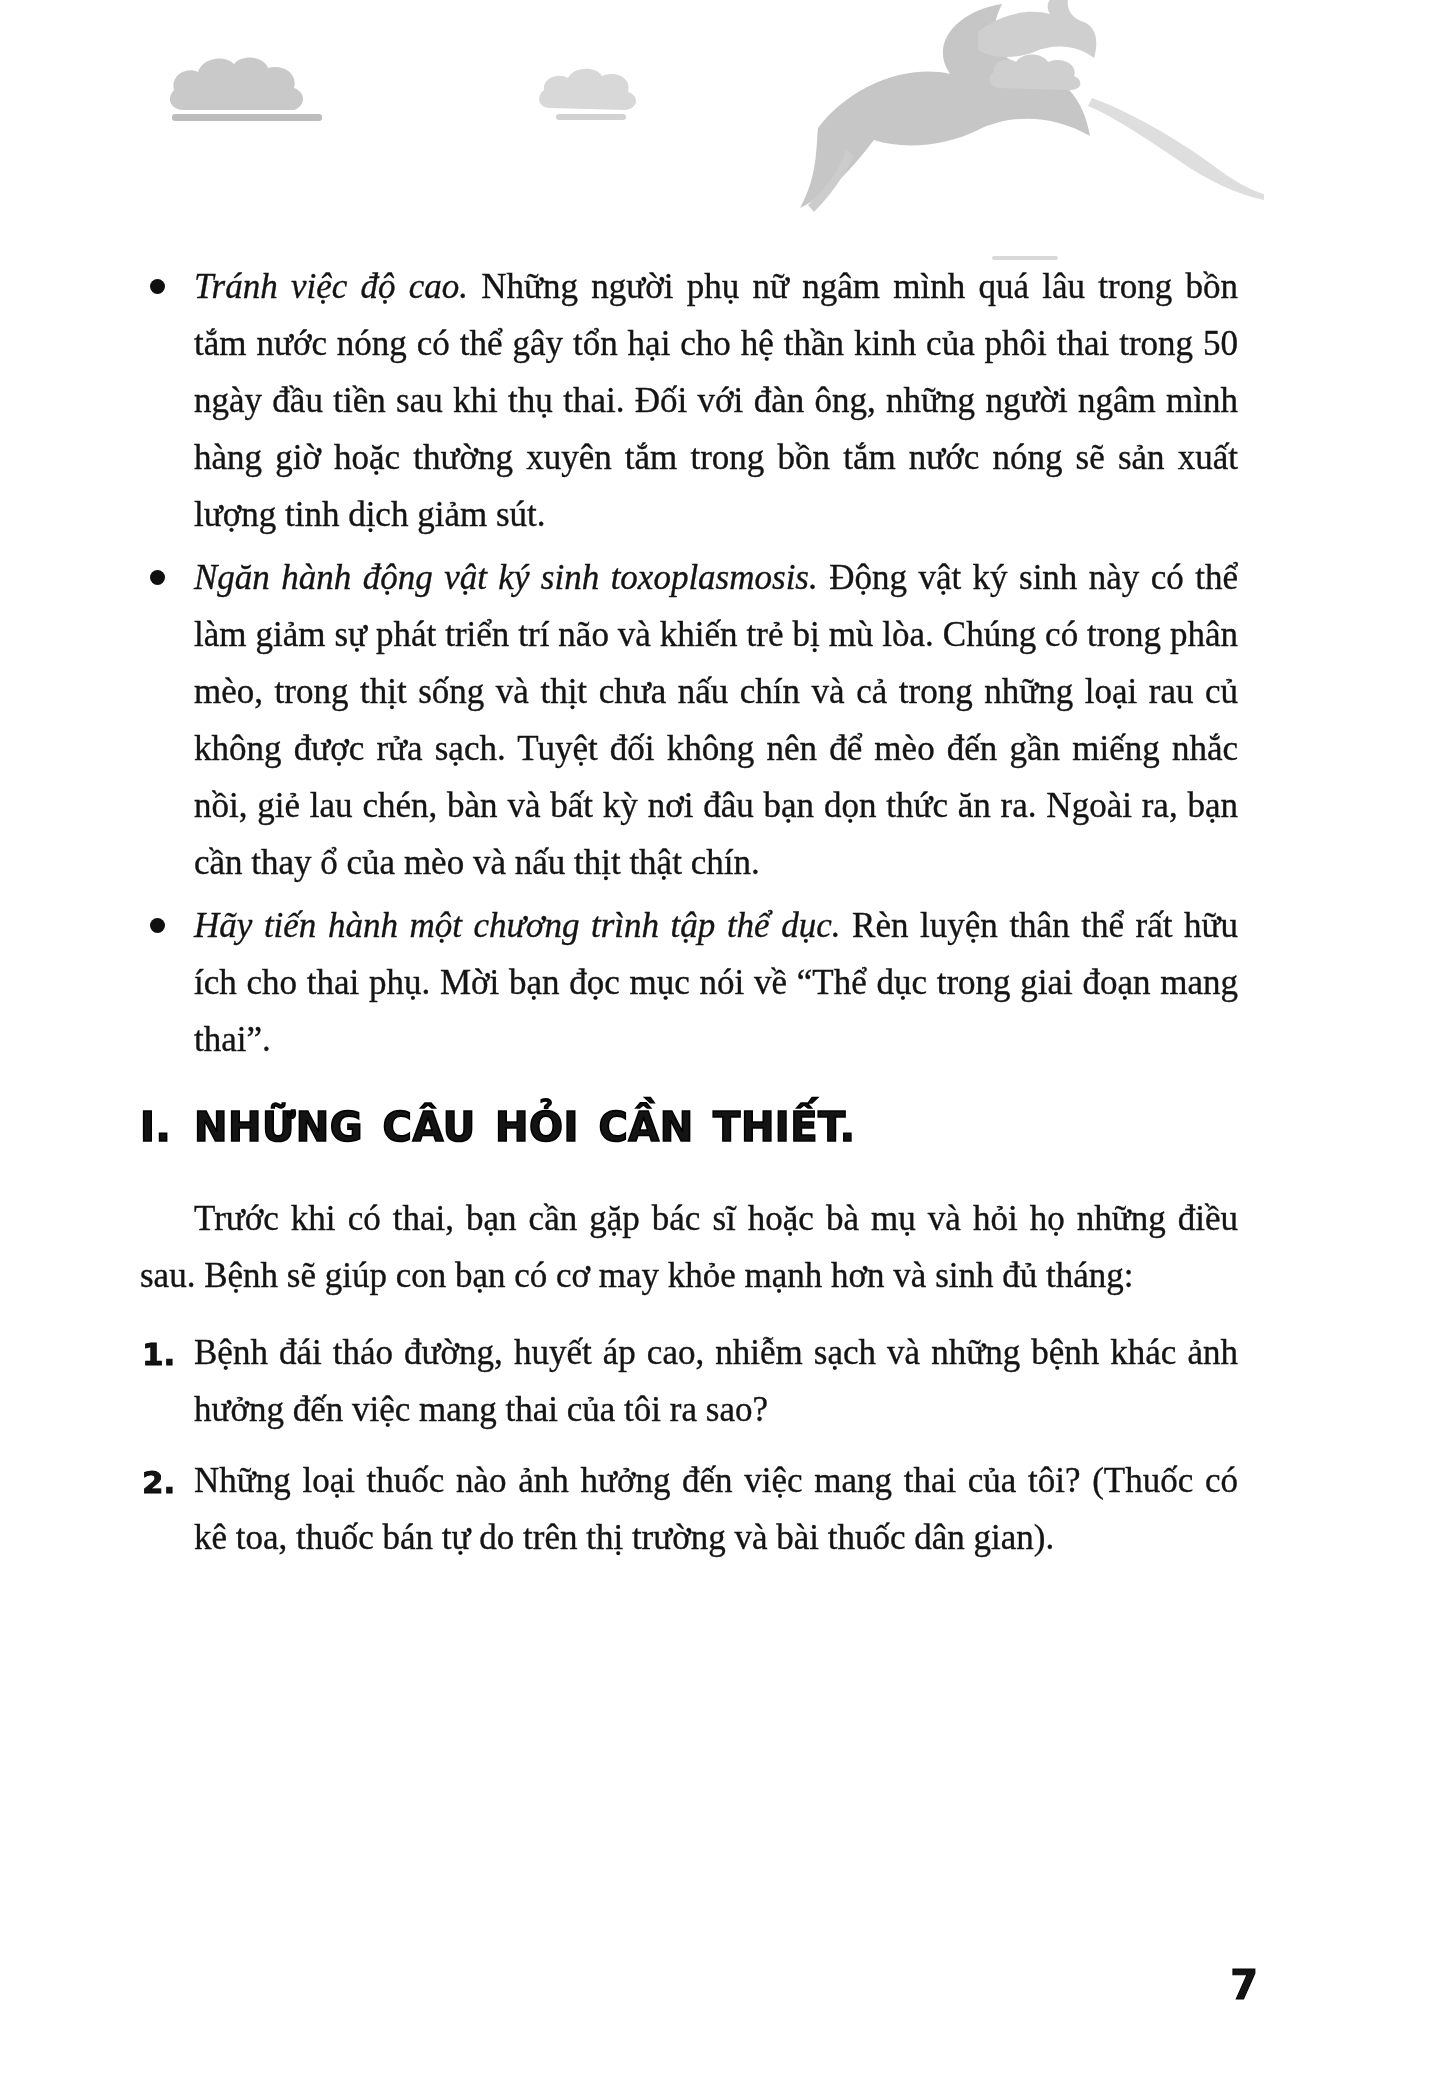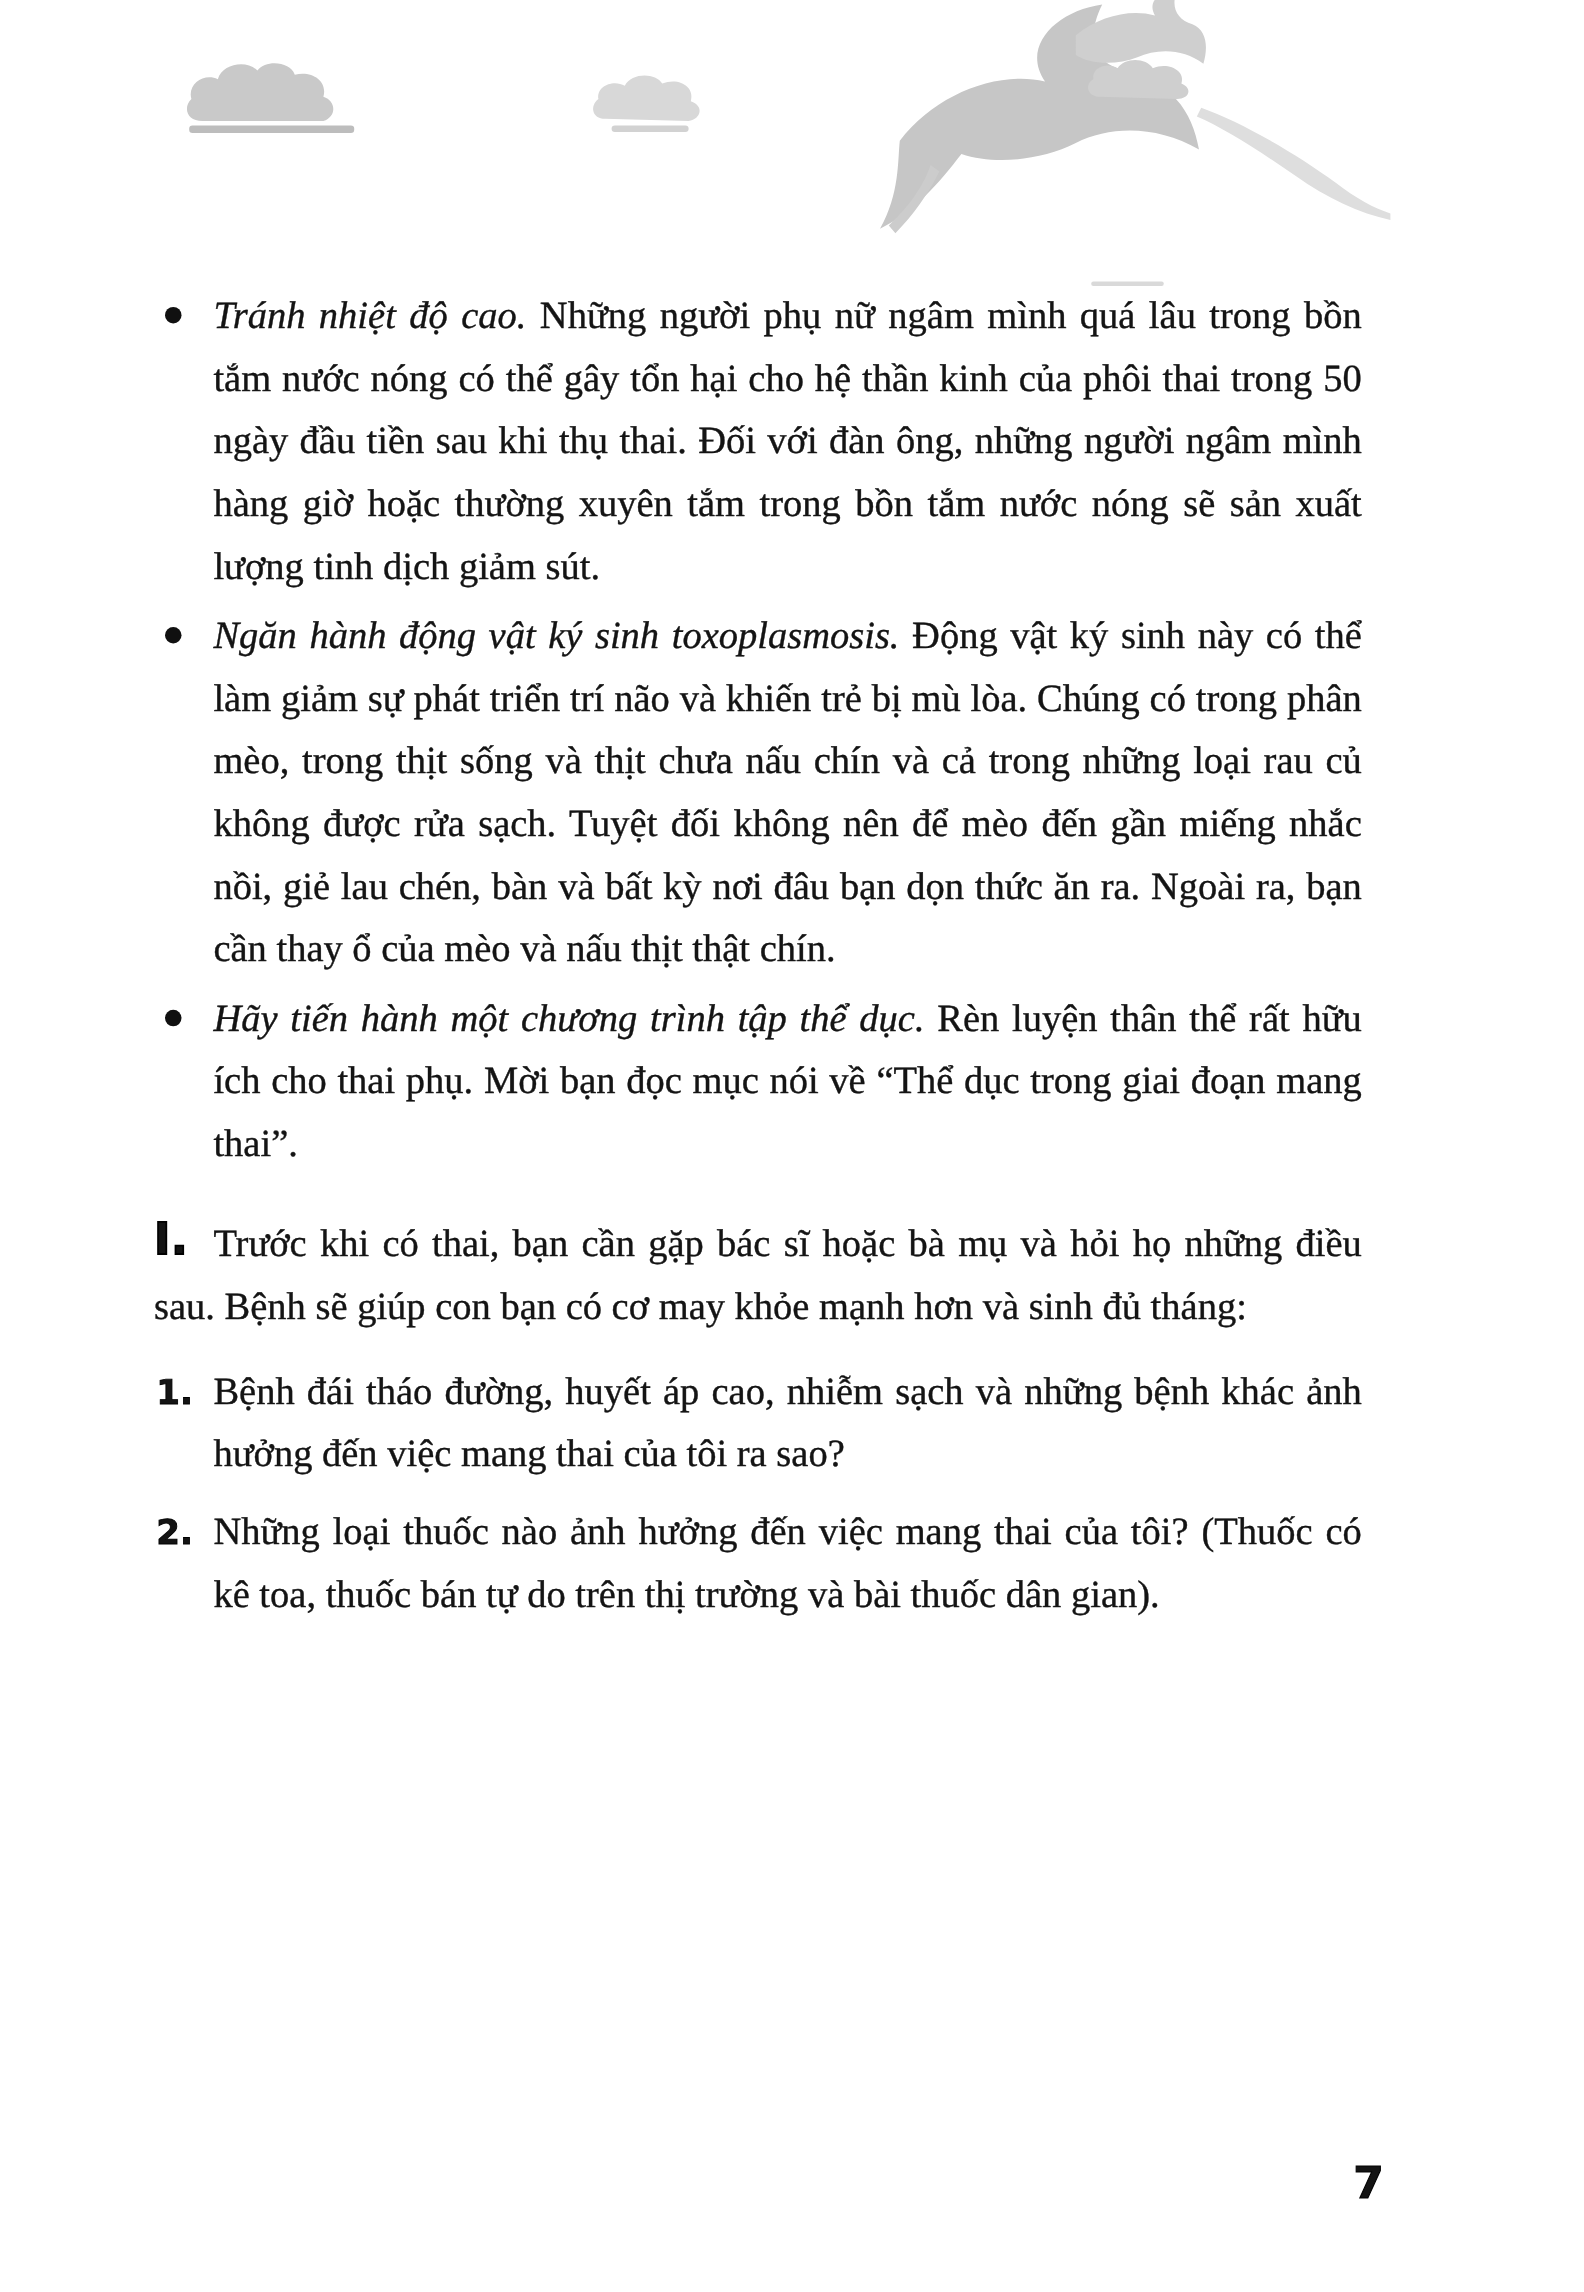--- a/index.html
+++ b/index.html
@@ -112,38 +112,39 @@
 <svg class="deco" style="left:1086px;top:80px;" width="180" height="120" viewBox="0 0 180 120">
   <path d="M6,18 C40,30 90,58 128,86 C146,100 164,110 178,114 L178,120 C150,114 120,100 92,80 C60,58 26,36 2,26 Z" fill="#dedede"></path>
 </svg>
 
 <div class="dash"></div>
 
 <div class="content">
 
   <div class="bullet-item">
     <span class="bullet-dot"></span>
-    <span class="lead">Tránh nhiệt độ cao.</span>
+    <span class="lead">Tránh việc độ cao.</span>
     <span>Những người phụ nữ ngâm mình quá lâu trong bồn tắm nước nóng có thể gây tổn hại cho hệ thần kinh của phôi thai trong 50 ngày đầu tiền sau khi thụ thai. Đối với đàn ông, những người ngâm mình hàng giờ hoặc thường xuyên tắm trong bồn tắm nước nóng sẽ sản xuất lượng tinh dịch giảm sút.</span>
   </div>
 
   <div class="bullet-item">
     <span class="bullet-dot"></span>
     <span class="lead">Ngăn hành động vật ký sinh toxoplasmosis.</span>
     <span>Động vật ký sinh này có thể làm giảm sự phát triển trí não và khiến trẻ bị mù lòa. Chúng có trong phân mèo, trong thịt sống và thịt chưa nấu chín và cả trong những loại rau củ không được rửa sạch. Tuyệt đối không nên để mèo đến gần miếng nhắc nồi, giẻ lau chén, bàn và bất kỳ nơi đâu bạn dọn thức ăn ra. Ngoài ra, bạn cần thay ổ của mèo và nấu thịt thật chín.</span>
   </div>
 
   <div class="bullet-item">
     <span class="bullet-dot"></span>
     <span class="lead">Hãy tiến hành một chương trình tập thể dục.</span>
     <span>Rèn luyện thân thể rất hữu ích cho thai phụ. Mời bạn đọc mục nói về “Thể dục trong giai đoạn mang thai”.</span>
   </div>
 
   <div class="section-heading">
     <span class="heading-number">I.</span>
+    <span>NHỮNG CÂU HỎI CẦN THIẾT.</span>
   </div>
 
   <div class="intro-paragraph">Trước khi có thai, bạn cần gặp bác sĩ hoặc bà mụ và hỏi họ những điều sau. Bệnh sẽ giúp con bạn có cơ may khỏe mạnh hơn và sinh đủ tháng:</div>
 
   <div class="question-item">
     <span class="question-number">1.</span>
     <span>Bệnh đái tháo đường, huyết áp cao, nhiễm sạch và những bệnh khác ảnh hưởng đến việc mang thai của tôi ra sao?</span>
   </div>
 
   <div class="question-item">

